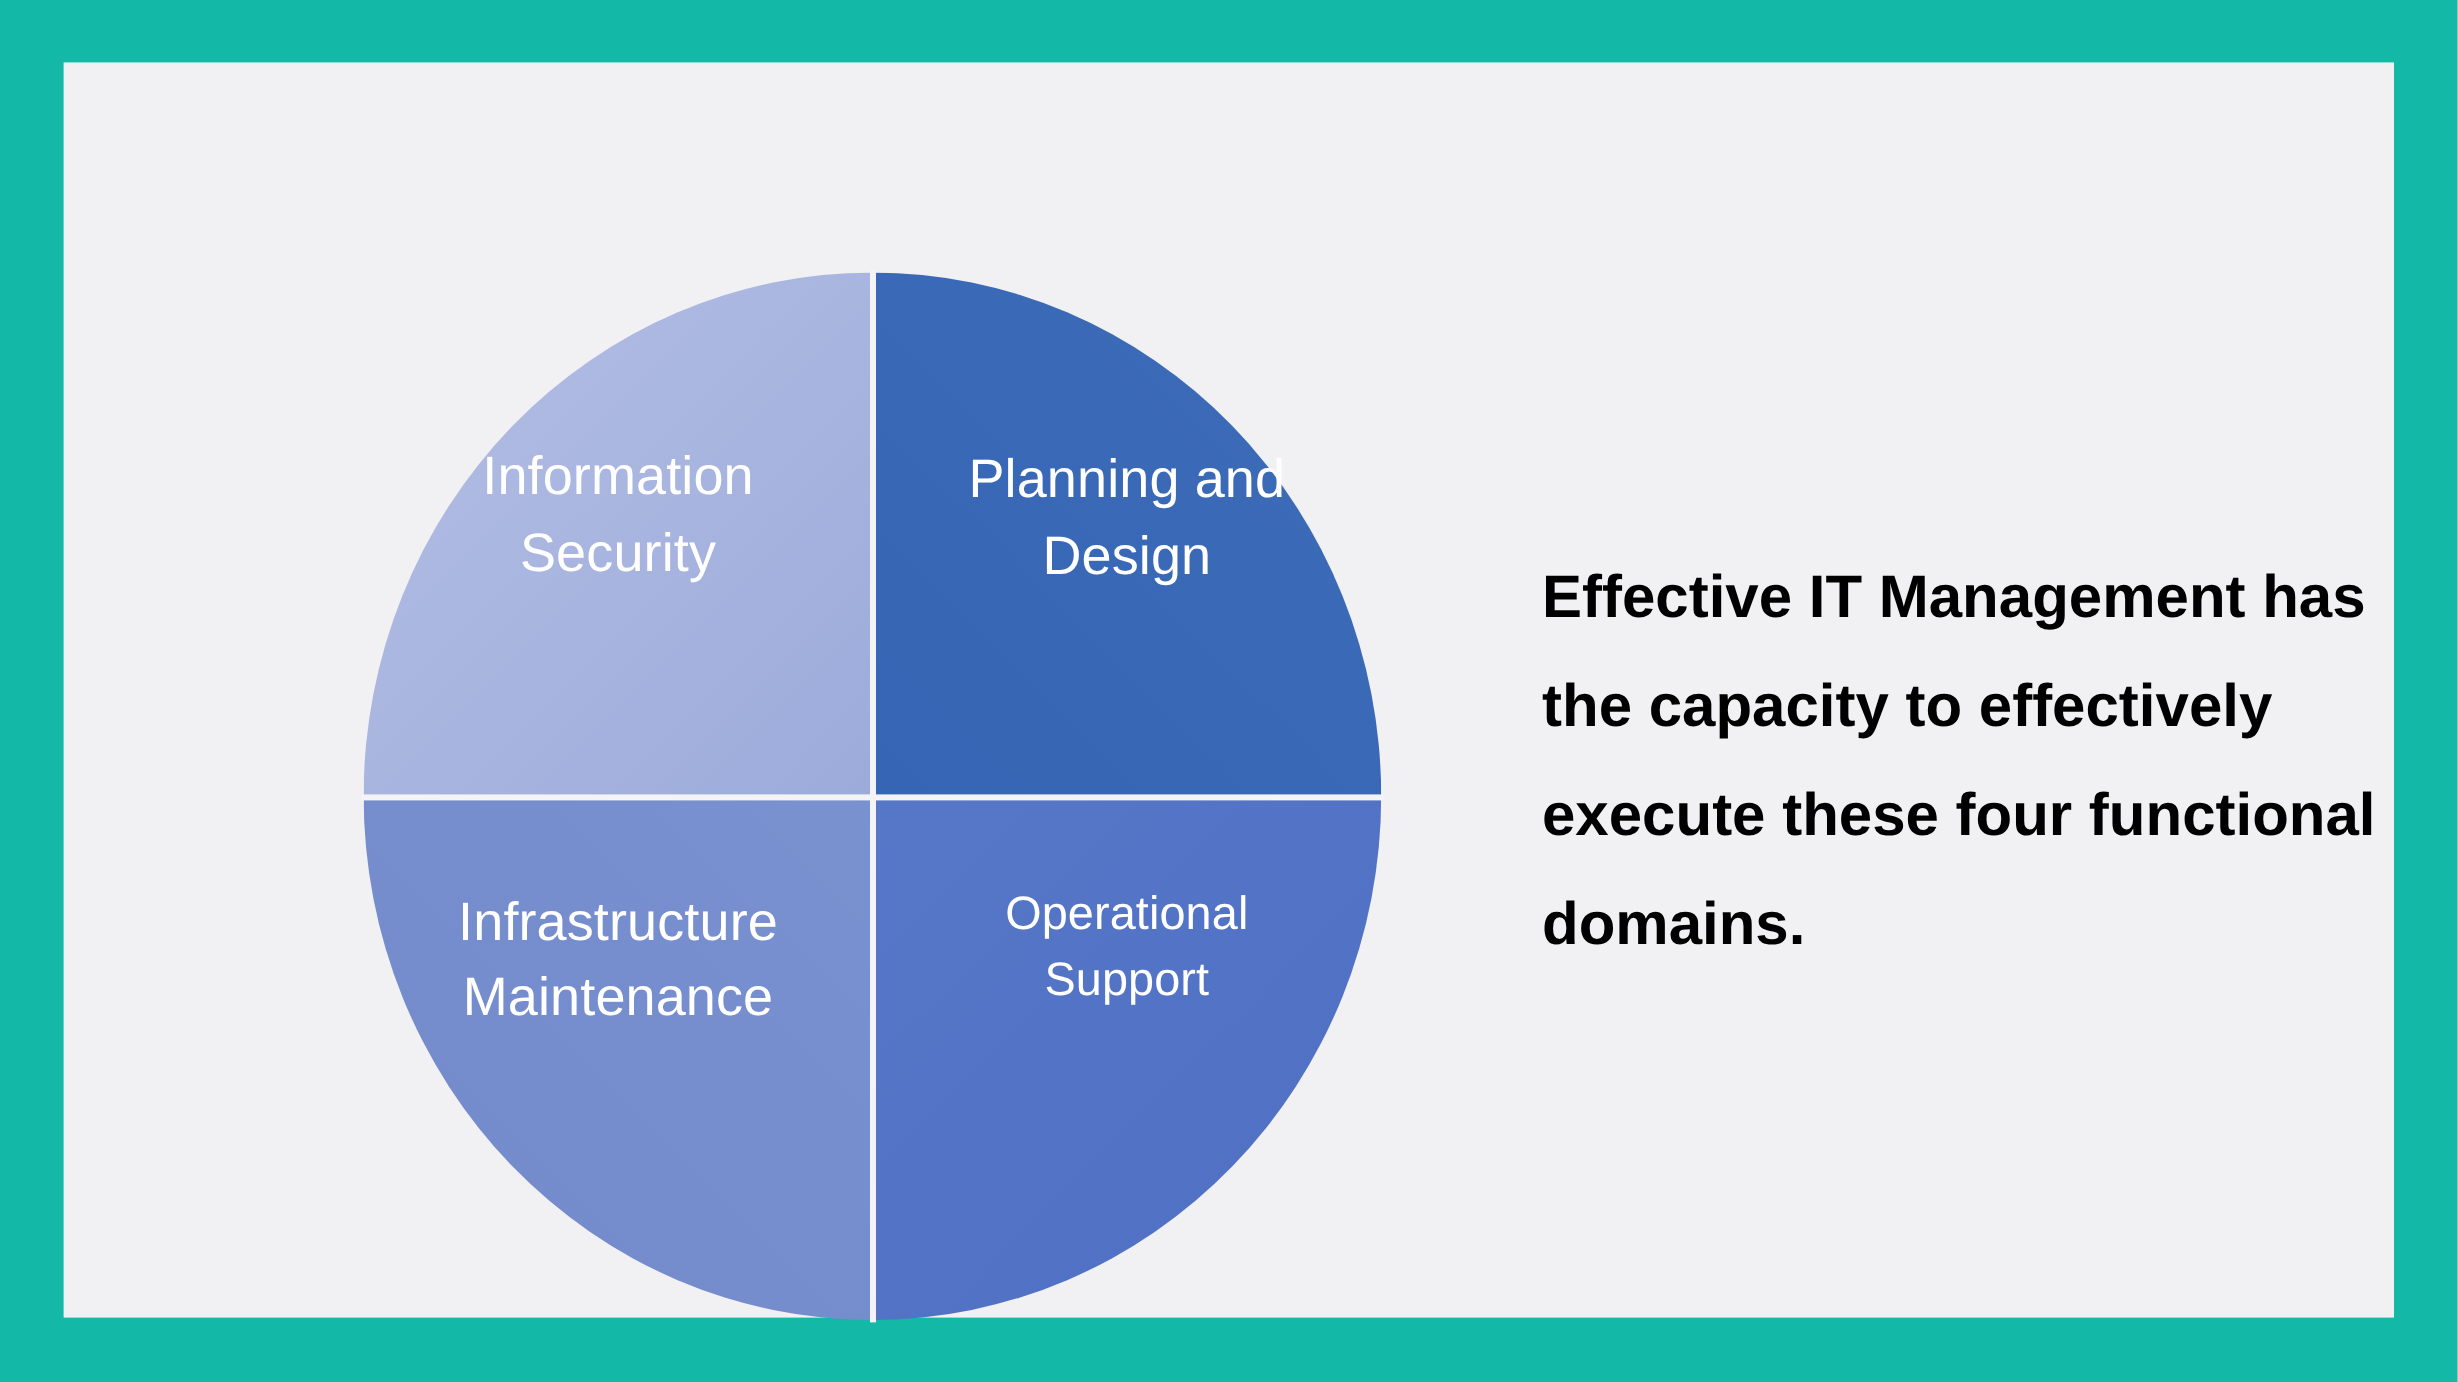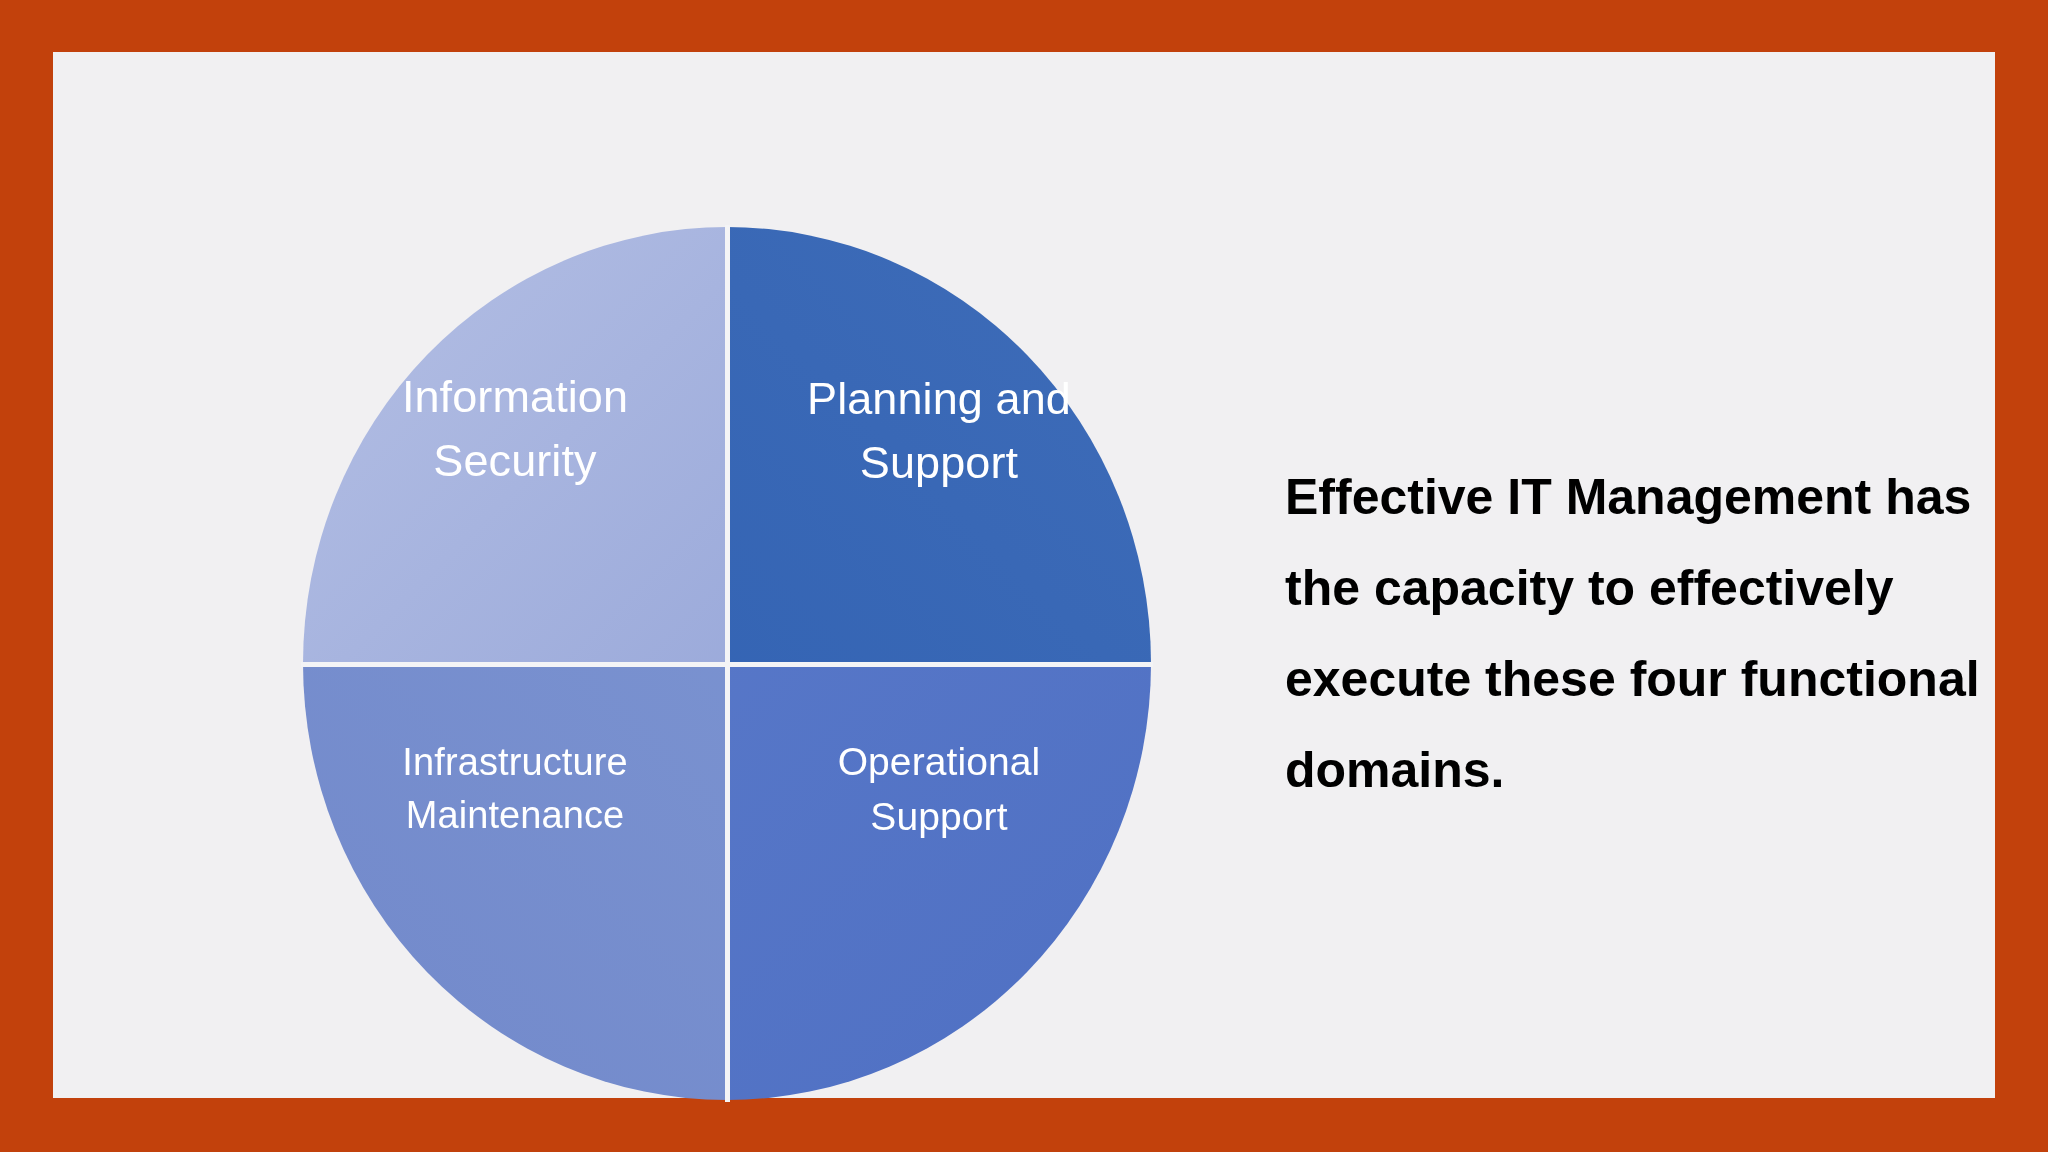--- a/index.html
+++ b/index.html
@@ -12,21 +12,21 @@
     height: 1152px;
     font-family: "Liberation Sans", sans-serif;
     overflow: hidden;
   }
 
   #slide {
     position: absolute;
     left: 0; top: 0;
     width: 2048px;
     height: 1152px;
-    background: #c2410c;
+    background: #14b8a6;
   }
 
   
   #panel {
     position: absolute;
     left: 53px;
     top: 52px;
     width: 1942px;
     height: 1046px;
     background: #f1f0f2;
@@ -116,21 +116,21 @@
     font-size: 45px;
   }
   #label-tr {
     left: 50%; top: 0; width: 50%;
     padding-top: 140px;
     font-size: 45px;
   }
   #label-bl {
     left: 0; top: 50%; width: 50%;
     padding-top: 72px;
-    font-size: 38px;
+    font-size: 45px;
   }
   #label-br {
     left: 50%; top: 50%; width: 50%;
     padding-top: 70px;
     font-size: 39px;
   }
 
   
   #body-text {
     position: absolute;
@@ -169,21 +169,21 @@
         <div class="quad-inner"></div>
       </div>
 
       <div class="divider-v"></div>
       <div class="divider-h"></div>
 
       <div class="quad-label" id="label-tl">Information
 Security</div>
 
       <div class="quad-label" id="label-tr">Planning and
-Support</div>
+Design</div>
 
       <div class="quad-label" id="label-bl">Infrastructure
 Maintenance</div>
 
       <div class="quad-label" id="label-br">Operational
 Support</div>
 
     </div>
 
     <div id="body-text">Effective IT Management has the capacity to effectively execute these four functional domains.</div>

